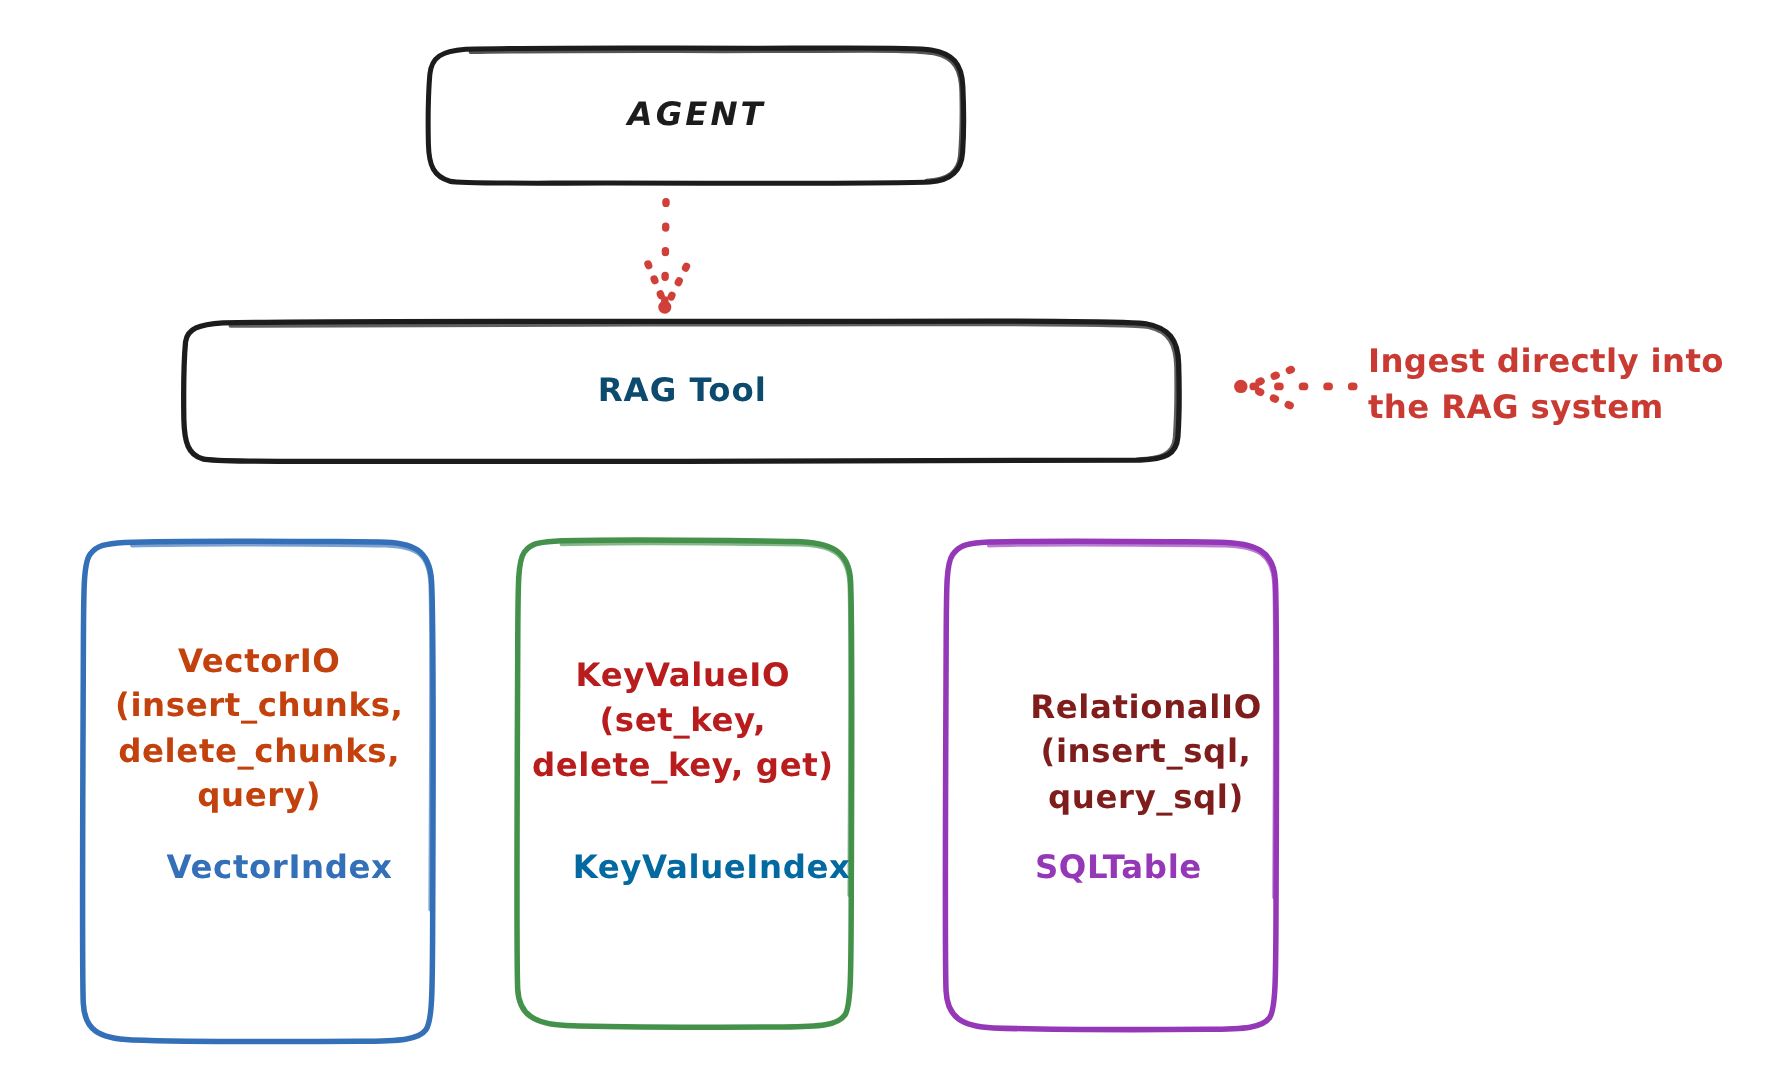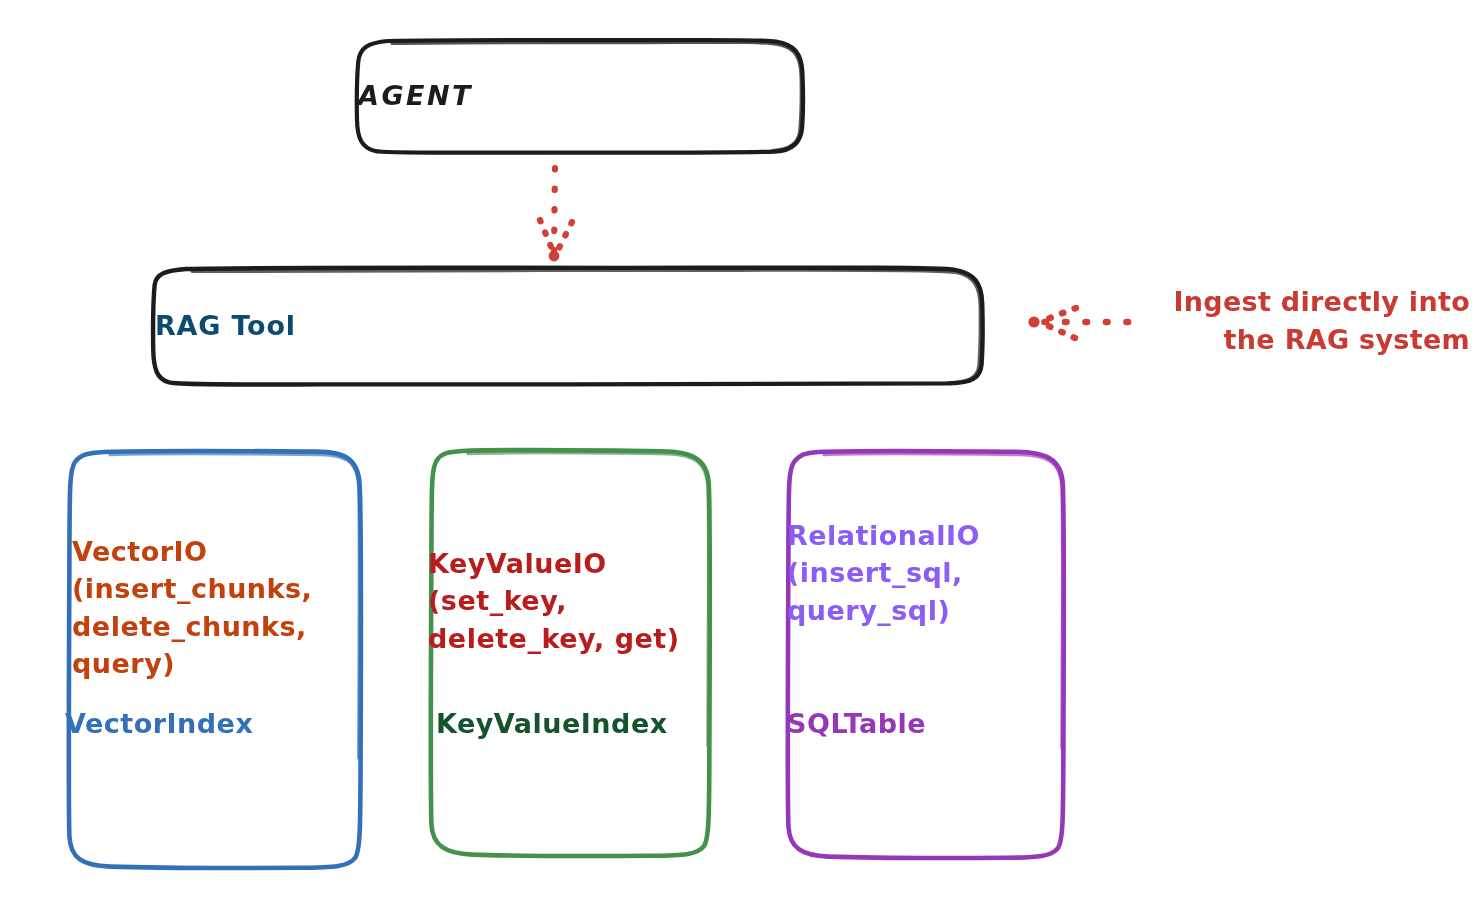--- a/index.html
+++ b/index.html
@@ -15,21 +15,21 @@
     font-family: "DejaVu Sans", sans-serif;
   }
   #canvas {
     position: absolute;
     top: 0; left: 0;
     width: 1484px;
     height: 910px;
   }
   .node-label {
     position: absolute;
-    text-align: left;
+    text-align: center;
     line-height: 1.32;
     white-space: pre-line;
     font-family: "DejaVu Sans", sans-serif;
     letter-spacing: 0.5px;
     pointer-events: none;
   }
   
   #agent-label {
     left: 358px; top: 78px; width: 445px;
     font-size: 27px;
@@ -44,40 +44,40 @@
     font-size: 27px;
     font-weight: 600;
     letter-spacing: 0.8px;
     color: #0c4a6e;
   }
   
   #annotation-label {
     left: 1140px; top: 283px; width: 330px;
     font-size: 27px;
     font-weight: 600;
-    text-align: right;
+    text-align: left;
     line-height: 1.42;
     color: #c93a33;
     letter-spacing: 0.3px;
   }
   .col-title {
     font-size: 27px;
     font-weight: 600;
     line-height: 1.38;
   }
   .col-sub {
     font-size: 27px;
     font-weight: 600;
     line-height: 1.38;
   }
   #vector-title { left: 72px; top: 533px; width: 288px; color: #c2410c; }
-  #vector-sub   { left: 65px; top: 705px; width: 288px; color: #3470b8; }
+  #vector-sub   { left: 89px; top: 705px; width: 288px; color: #3470b8; }
   #kv-title     { left: 428px; top: 545px; width: 282px; color: #b91c1c; }
-  #kv-sub       { left: 436px; top: 705px; width: 282px; color: #14532d; }
-  #rel-title    { left: 787px; top: 517px; width: 336px; color: #8b5cf6; }
+  #kv-sub       { left: 452px; top: 705px; width: 282px; color: #0369a1; }
+  #rel-title    { left: 787px; top: 571px; width: 336px; color: #7f1d1d; }
   #rel-sub      { left: 787px; top: 705px; width: 290px; color: #9538b8; }
 </style>
 </head>
 <body>
 
 <svg id="canvas" viewBox="0 0 1484 910" xmlns="http://www.w3.org/2000/svg">
 
   <g>
     <path fill="#ffffff" stroke="#1c1c1c" stroke-width="4.2" stroke-linecap="round" stroke-linejoin="round" d="M 388 41
          C 470 39.2, 560 40.4, 660 40.1

